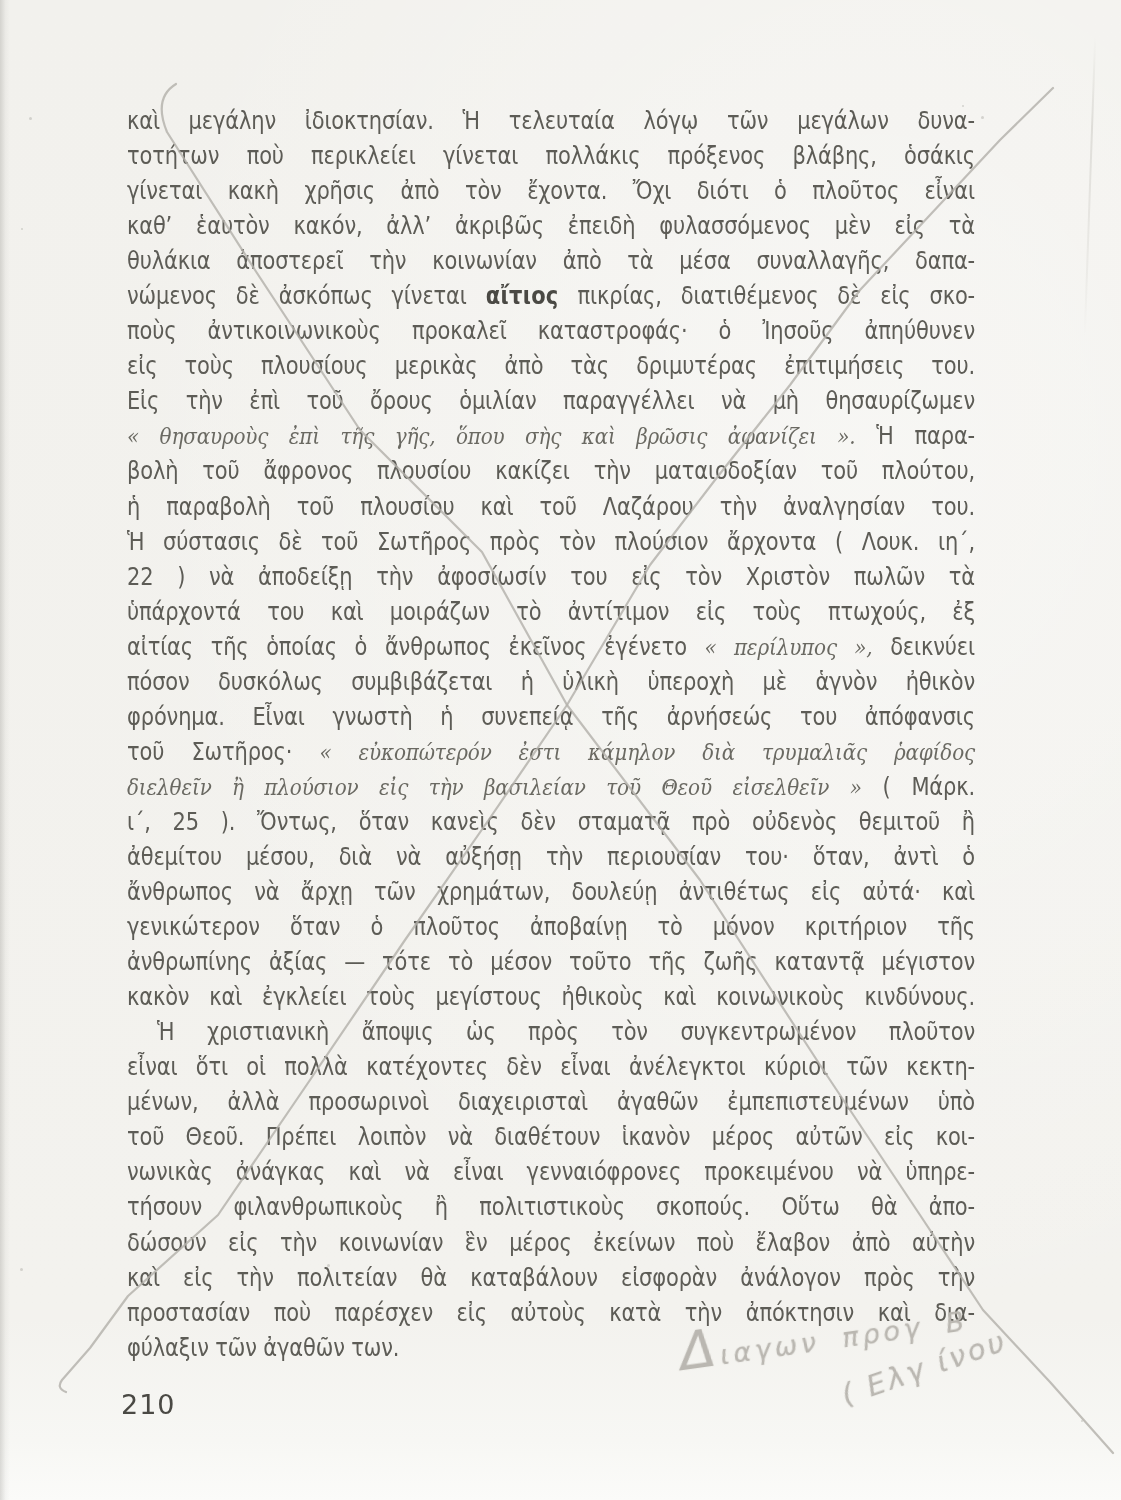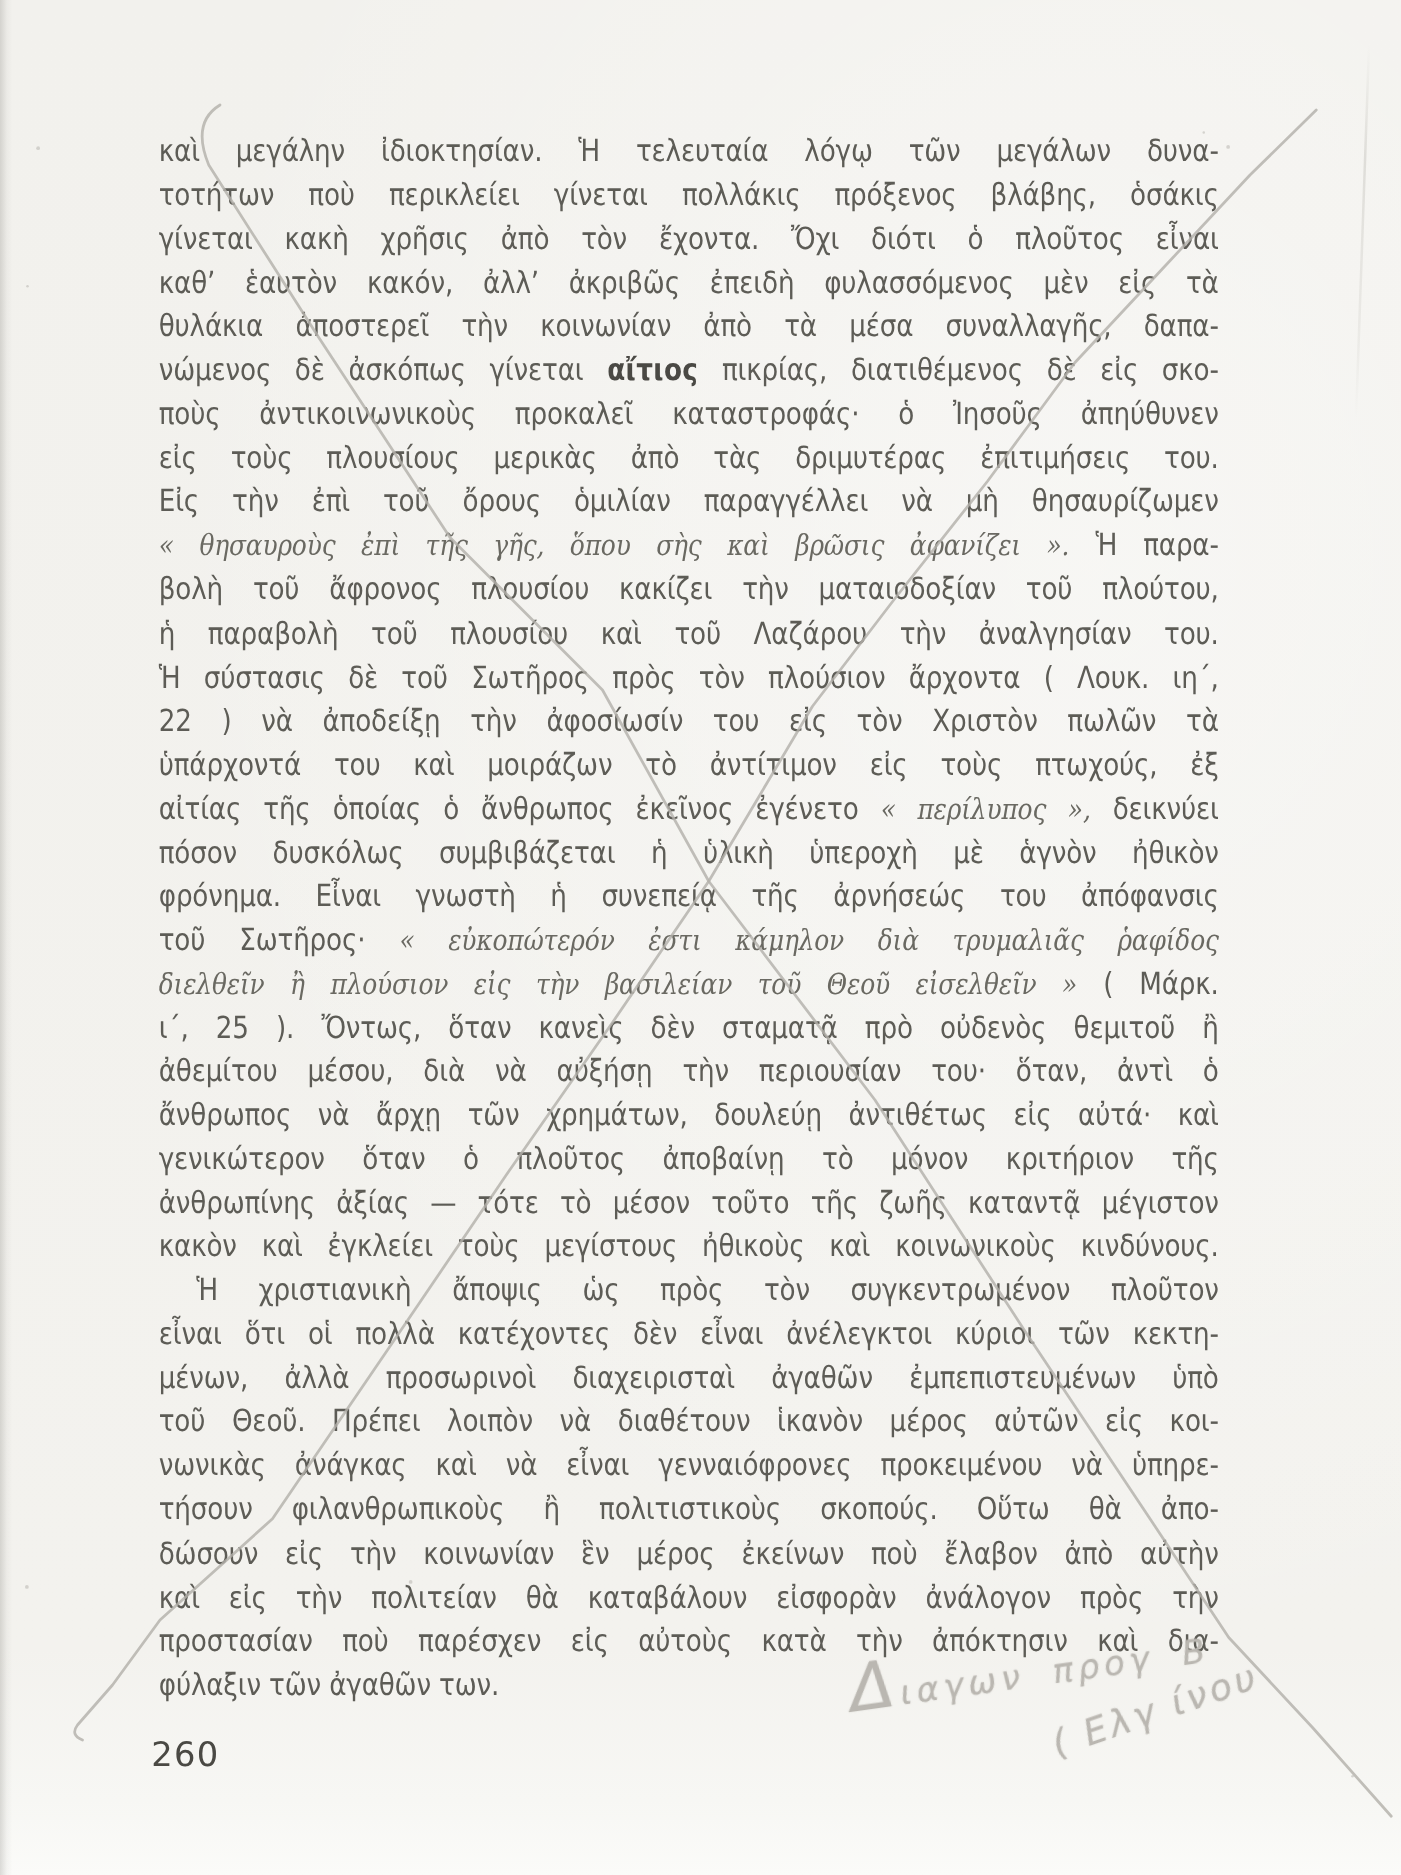--- a/index.html
+++ b/index.html
@@ -106,21 +106,21 @@
       <div class="tl"><span class="rn">μένων, ἀλλὰ προσωρινοὶ διαχειρισταὶ ἀγαθῶν ἐμπεπιστευμένων ὑπὸ</span></div>
       <div class="tl"><span class="rn">τοῦ Θεοῦ. Πρέπει λοιπὸν νὰ διαθέτουν ἱκανὸν μέρος αὐτῶν εἰς κοι-</span></div>
       <div class="tl"><span class="rn">νωνικὰς ἀνάγκας καὶ νὰ εἶναι γενναιόφρονες προκειμένου νὰ ὑπηρε-</span></div>
       <div class="tl"><span class="rn">τήσουν φιλανθρωπικοὺς ἢ πολιτιστικοὺς σκοπούς. Οὕτω θὰ ἀπο-</span></div>
       <div class="tl"><span class="rn">δώσουν εἰς τὴν κοινωνίαν ἓν μέρος ἐκείνων ποὺ ἔλαβον ἀπὸ αὐτὴν</span></div>
       <div class="tl"><span class="rn">καὶ εἰς τὴν πολιτείαν θὰ καταβάλουν εἰσφορὰν ἀνάλογον πρὸς τὴν</span></div>
       <div class="tl"><span class="rn">προστασίαν ποὺ παρέσχεν εἰς αὐτοὺς κατὰ τὴν ἀπόκτησιν καὶ δια-</span></div>
       <div class="tl left"><span class="rn">φύλαξιν τῶν ἀγαθῶν των.</span></div>
     </div>
 
-  <div id="page-number">260</div>
+  <div id="page-number">210</div>
 
   <svg id="pencil-marks" width="1121" height="1500" viewBox="0 0 1121 1500">
     <path d="M 176,84 Q 153,98 167,132 L 255,270 360,430 482,552 567,705 700,880 820,1065 920,1215 983,1310 1050,1382 1113,1453"></path>
     <path d="M 1053,88 L 1000,140 930,215 860,290 790,385 715,480 650,565 567,705 490,818 405,940 310,1080 218,1215 128,1296 90,1348 62,1380 Q 56,1388 66,1392"></path>
   </svg>
 
   <div id="handwriting-1" class="hw">Διαγων προγ Β</div>
   <div id="handwriting-2" class="hw">( Ελγ ίνου</div>
 
   <div class="speck" style="left:29px;top:117px;width:3px;height:3px;"></div>

